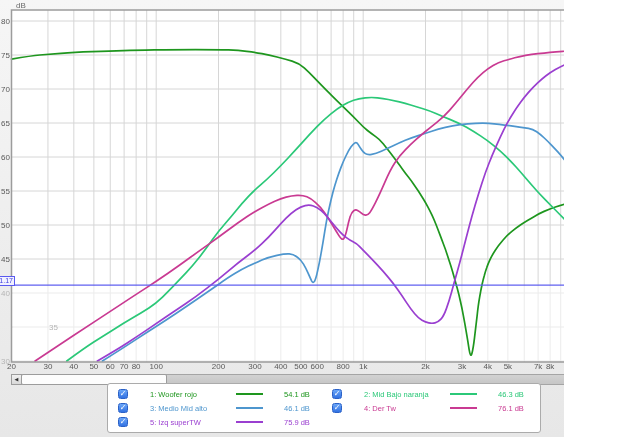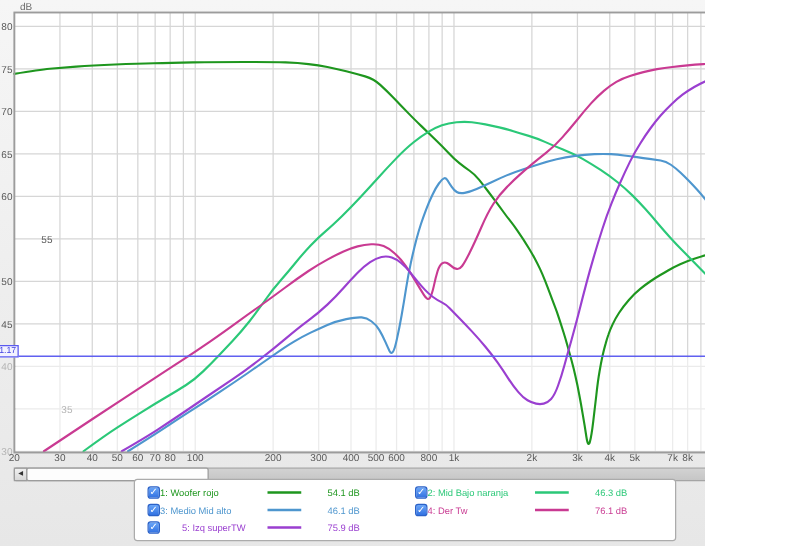--- a/index.html
+++ b/index.html
@@ -30,21 +30,21 @@
     border:1px solid #9c9c9c;box-sizing:border-box;z-index:2;}
   
   .legend{position:absolute;left:107px;top:383px;width:434px;height:50px;background:#fff;
     border:1px solid #ababab;border-radius:3px;box-sizing:border-box;z-index:4;
     display:grid;grid-template-columns:repeat(2,214px);grid-template-rows:repeat(3,14px);
     padding:3px 0 0 2px;}
   .lg-entry{display:flex;align-items:center;height:14px;padding-left:8px;font-size:7.5px;}
   .lg-cb{width:10px;height:10px;border-radius:2.5px;background:linear-gradient(#6aa6f8,#3272e2);
     border:1px solid #2b62c8;box-sizing:border-box;color:#fff;font-size:8px;line-height:8px;
     text-align:center;flex:0 0 10px;}
-  .lg-label{margin-left:0;width:86px;white-space:nowrap;overflow:hidden;}
+  .lg-label{margin-left:22px;width:86px;white-space:nowrap;overflow:hidden;}
   .lg-swatch{width:27px;height:2px;flex:0 0 27px;}
   .lg-value{margin-left:21px;white-space:nowrap;}
 </style>
 </head>
 <body>
 
 <div class="stage">
   <span class="db-unit">dB</span>
 
   <svg id="chart" width="640" height="437">
@@ -98,21 +98,21 @@
       <line x1="609.0035801107038" y1="11" x2="609.0035801107038" y2="361" stroke="#6060f0" stroke-width="1.6" opacity="0.85"></line>
       <rect x="11.5" y="10" width="619.5" height="352" fill="none" stroke="#9c9c9c" stroke-width="1.5"></rect>
     </svg>
 
   <div id="ylabels">
       <div class="lbl ylbl" style="left: 0px; top: 16.5px;">80</div>
       <div class="lbl ylbl" style="left: 0px; top: 50.5px;">75</div>
       <div class="lbl ylbl" style="left: 0px; top: 84.5px;">70</div>
       <div class="lbl ylbl" style="left: 0px; top: 118.5px;">65</div>
       <div class="lbl ylbl" style="left: 0px; top: 152.5px;">60</div>
-      <div class="lbl ylbl" style="left: 0px; top: 186.5px; padding-left: 32px;">55</div>
+      <div class="lbl ylbl" style="left: 0px; top: 186.5px;">55</div>
       <div class="lbl ylbl" style="left: 0px; top: 220.5px;">50</div>
       <div class="lbl ylbl" style="left: 0px; top: 254.5px;">45</div>
       <div class="lbl ylbl dim" style="left: 0px; top: 288.5px;">40</div>
       <div class="lbl ylbl dim" style="left: 0px; top: 322.5px; padding-left: 48px;">35</div>
       <div class="lbl ylbl dim" style="left: 0px; top: 356.5px;">30</div>
     </div>
   <div id="xlabels">
       <div class="lbl xlbl" style="left: 11.5px; top: 362px;">20</div>
       <div class="lbl xlbl" style="left: 47.9509px; top: 362px;">30</div>
       <div class="lbl xlbl" style="left: 73.8132px; top: 362px;">40</div>
@@ -168,18 +168,18 @@
         <span class="lg-value" style="color: rgb(78, 150, 206);">46.1 dB</span>
       </div>
       <div class="lg-entry">
         <div class="lg-cb">✓</div>
         <span class="lg-label" style="color: rgb(201, 58, 146);">4: Der Tw</span>
         <div class="lg-swatch" style="background: rgb(201, 58, 146);"></div>
         <span class="lg-value" style="color: rgb(201, 58, 146);">76.1 dB</span>
       </div>
       <div class="lg-entry">
         <div class="lg-cb">✓</div>
-        <span class="lg-label" style="color: rgb(154, 63, 208); text-align: center;">5: Izq superTW</span>
+        <span class="lg-label" style="color: rgb(154, 63, 208);">5: Izq superTW</span>
         <div class="lg-swatch" style="background: rgb(154, 63, 208);"></div>
         <span class="lg-value" style="color: rgb(154, 63, 208);">75.9 dB</span>
       </div>
     </div>
 </div>
 
 </body></html>

